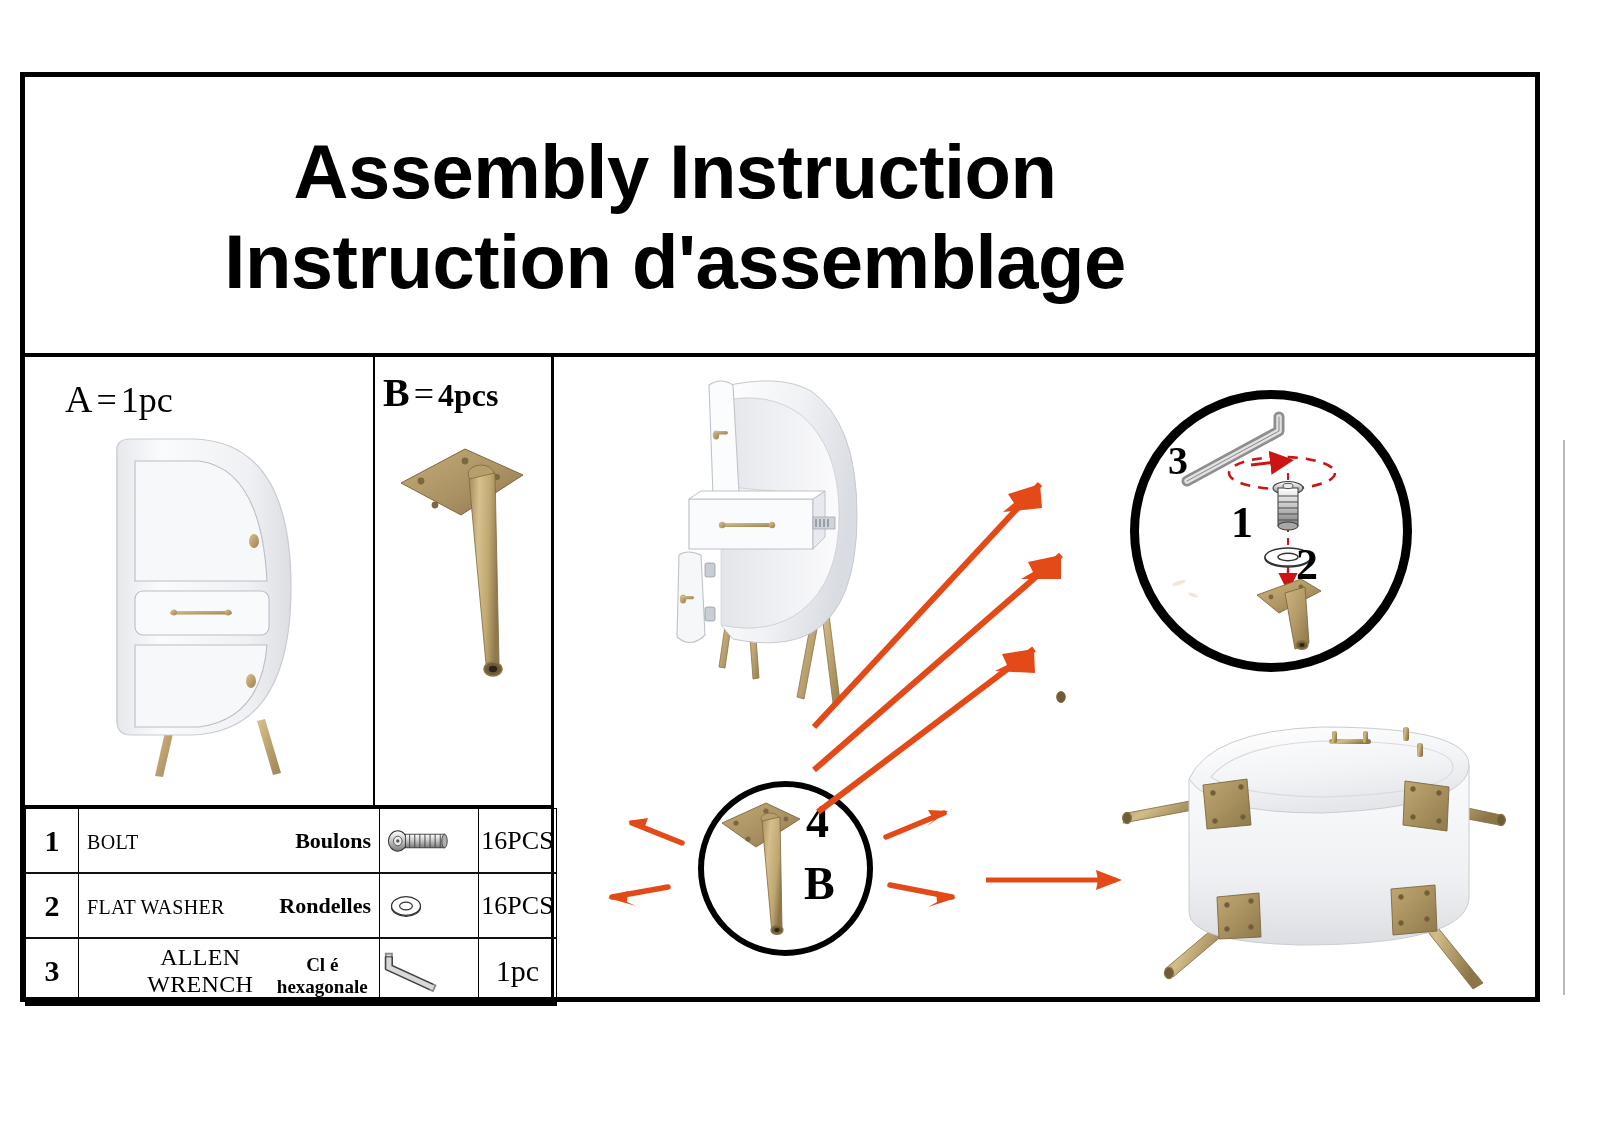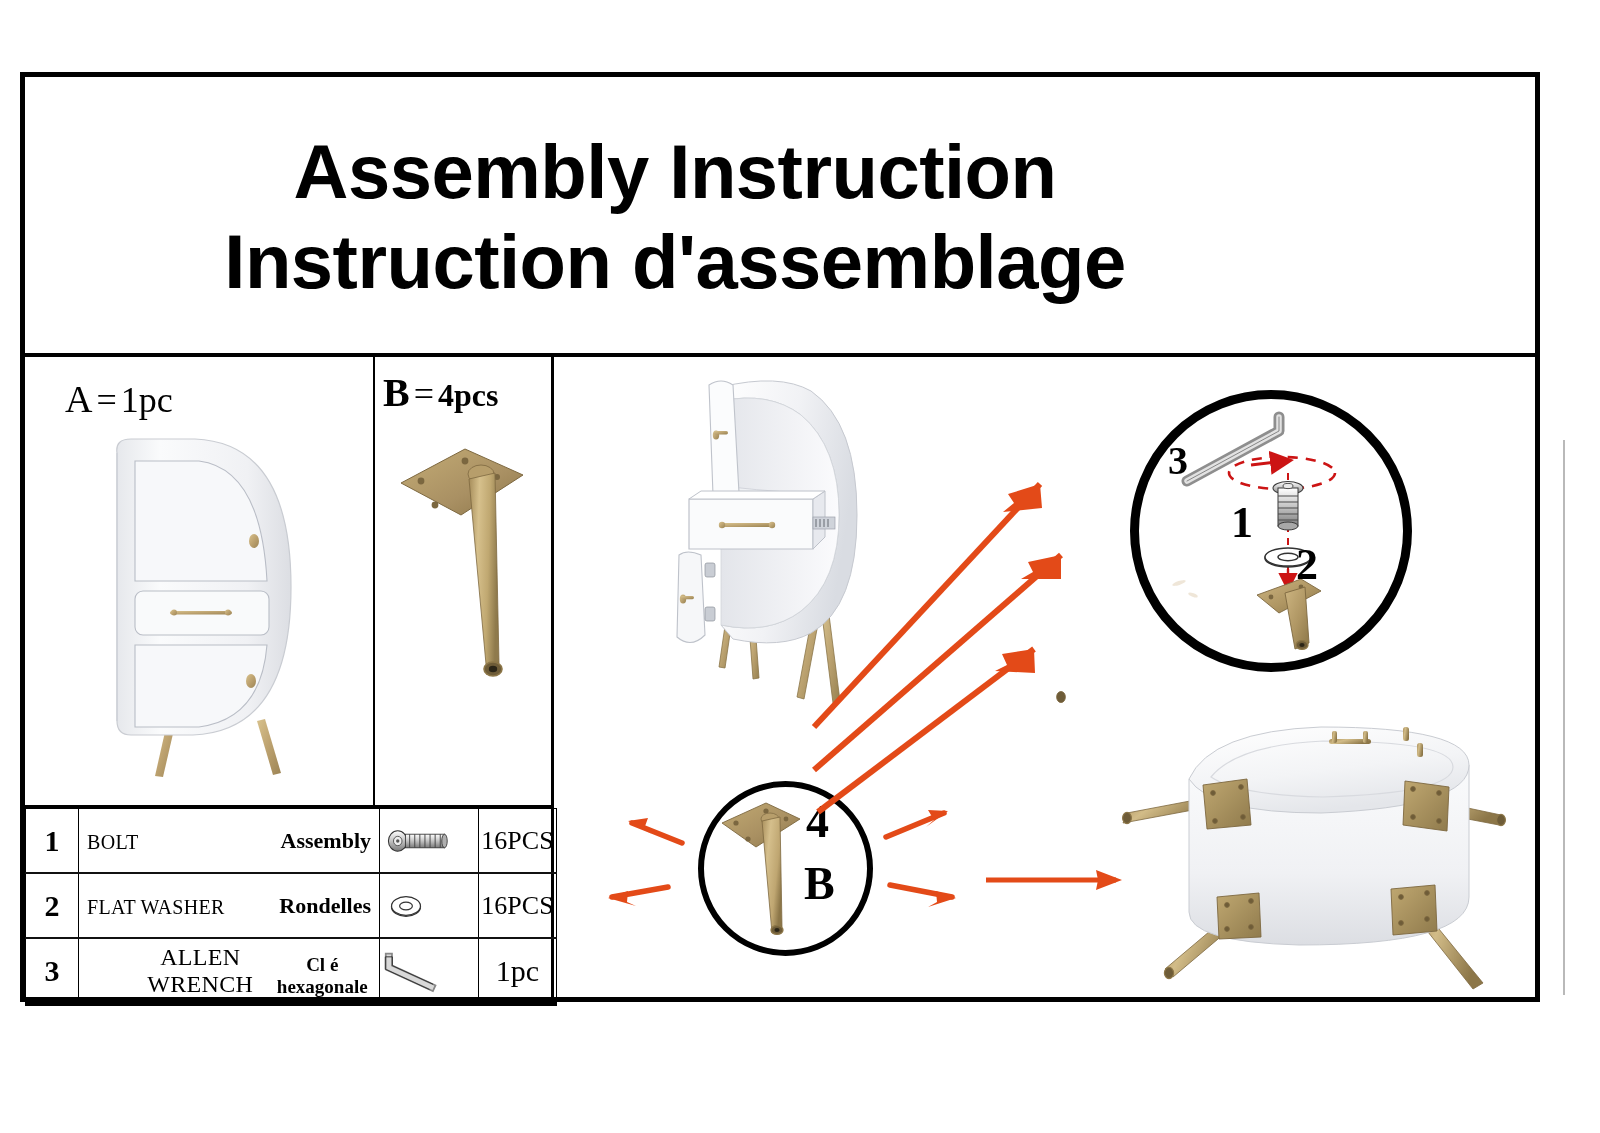--- a/index.html
+++ b/index.html
@@ -197,21 +197,21 @@
       </svg>
     </div>
 
     <table class="parts-table">
       <tbody>
         <tr class="r1">
           <td class="col-num cell-num">1</td>
           <td class="col-name">
             <div class="name-wrap">
               <span class="name-en">BOLT</span>
-              <span class="name-fr">Assembly</span>
+              <span class="name-fr">Boulons</span>
             </div>
           </td>
           <td class="col-icon">
             <svg viewBox="0 0 90 40" width="78" height="34">
               <defs>
                   <linearGradient id="gMet" x1="0" y1="0" x2="0" y2="1">
                 <stop offset="0%" stop-color="#FFFFFF"></stop>
                     <stop offset="45%" stop-color="#C9C9C9"></stop>
                 <stop offset="100%" stop-color="#7A7A7A"></stop>
                   </linearGradient>

